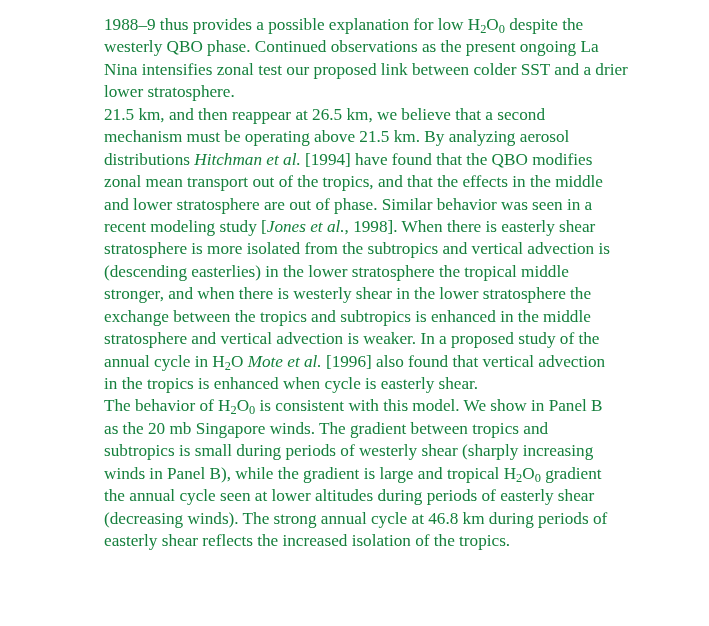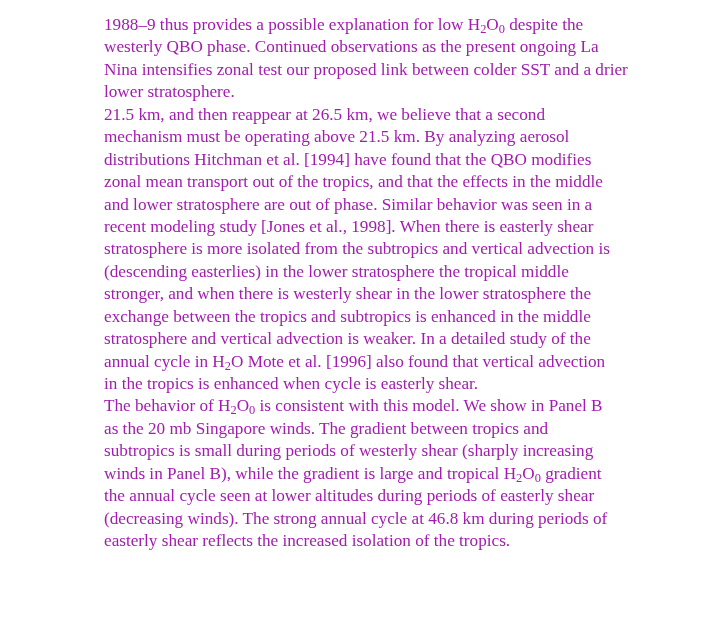--- a/index.html
+++ b/index.html
@@ -5,24 +5,24 @@
     html, body { margin: 0; padding: 0; background: #ffffff; }
     body { width: 709px; height: 626px; position: relative; overflow: hidden; }
     .page {
       position: absolute;
       left: 104px;
       top: 14px;
       width: 560px;
       font-family: "Liberation Serif", "DejaVu Serif", serif;
       font-size: 17.2px;
       line-height: 22.45px;
-      color: #a21caf;
+      color: #15803d;
     }
     .line { white-space: nowrap; display: block; height: 22.45px; }
-    .it { }
+    .it { font-style: italic; }
     .sub { font-size: 0.72em; vertical-align: -0.28em; line-height: 0; }
   </style>
 </head>
 <body>
 
 <div class="page" id="doc">
     <div class="paragraph">
       <span class="line"><span>1988–9 thus provides a possible explanation for low H</span><span class="sub">2</span><span>O</span><span class="sub">0</span><span> despite the</span></span>
       <span class="line"><span>westerly QBO phase.  Continued observations as the present ongoing La</span></span>
       <span class="line"><span>Nina intensifies zonal test our proposed link between colder SST and a drier</span></span>
@@ -32,21 +32,21 @@
       <span class="line"><span>21.5 km, and then reappear at 26.5 km, we believe that a second</span></span>
       <span class="line"><span>mechanism must be operating above 21.5 km. By analyzing aerosol</span></span>
       <span class="line"><span>distributions </span><span class="it">Hitchman et al.</span><span> [1994] have found that the QBO modifies</span></span>
       <span class="line"><span>zonal mean transport out of the tropics, and that the effects in the middle</span></span>
       <span class="line"><span>and lower stratosphere are out of phase. Similar behavior was seen in a</span></span>
       <span class="line"><span>recent modeling study [</span><span class="it">Jones et al.</span><span>, 1998]. When there is easterly shear</span></span>
       <span class="line"><span>stratosphere is more isolated from the subtropics and vertical advection is</span></span>
       <span class="line"><span>(descending easterlies) in the lower stratosphere the tropical middle</span></span>
       <span class="line"><span>stronger, and when there is westerly shear in the lower stratosphere the</span></span>
       <span class="line"><span>exchange between the tropics and subtropics is enhanced in the middle</span></span>
-      <span class="line"><span>stratosphere and vertical advection is weaker. In a detailed study of the</span></span>
+      <span class="line"><span>stratosphere and vertical advection is weaker. In a proposed study of the</span></span>
       <span class="line"><span>annual cycle in H</span><span class="sub">2</span><span>O </span><span class="it">Mote et al.</span><span> [1996] also found that vertical advection</span></span>
       <span class="line"><span>in the tropics is enhanced when cycle is easterly shear.</span></span>
     </div>
     <div class="paragraph">
       <span class="line"><span>The behavior of H</span><span class="sub">2</span><span>O</span><span class="sub">0</span><span> is consistent with this model. We show in Panel B</span></span>
       <span class="line"><span>as the 20 mb Singapore winds. The gradient between tropics and</span></span>
       <span class="line"><span>subtropics is small during periods of westerly shear (sharply increasing</span></span>
       <span class="line"><span>winds in Panel B), while the gradient is large and tropical H</span><span class="sub">2</span><span>O</span><span class="sub">0</span><span> gradient</span></span>
       <span class="line"><span>the annual cycle seen at lower altitudes during periods of easterly shear</span></span>
       <span class="line"><span>(decreasing winds). The strong annual cycle at 46.8 km during periods of</span></span>

